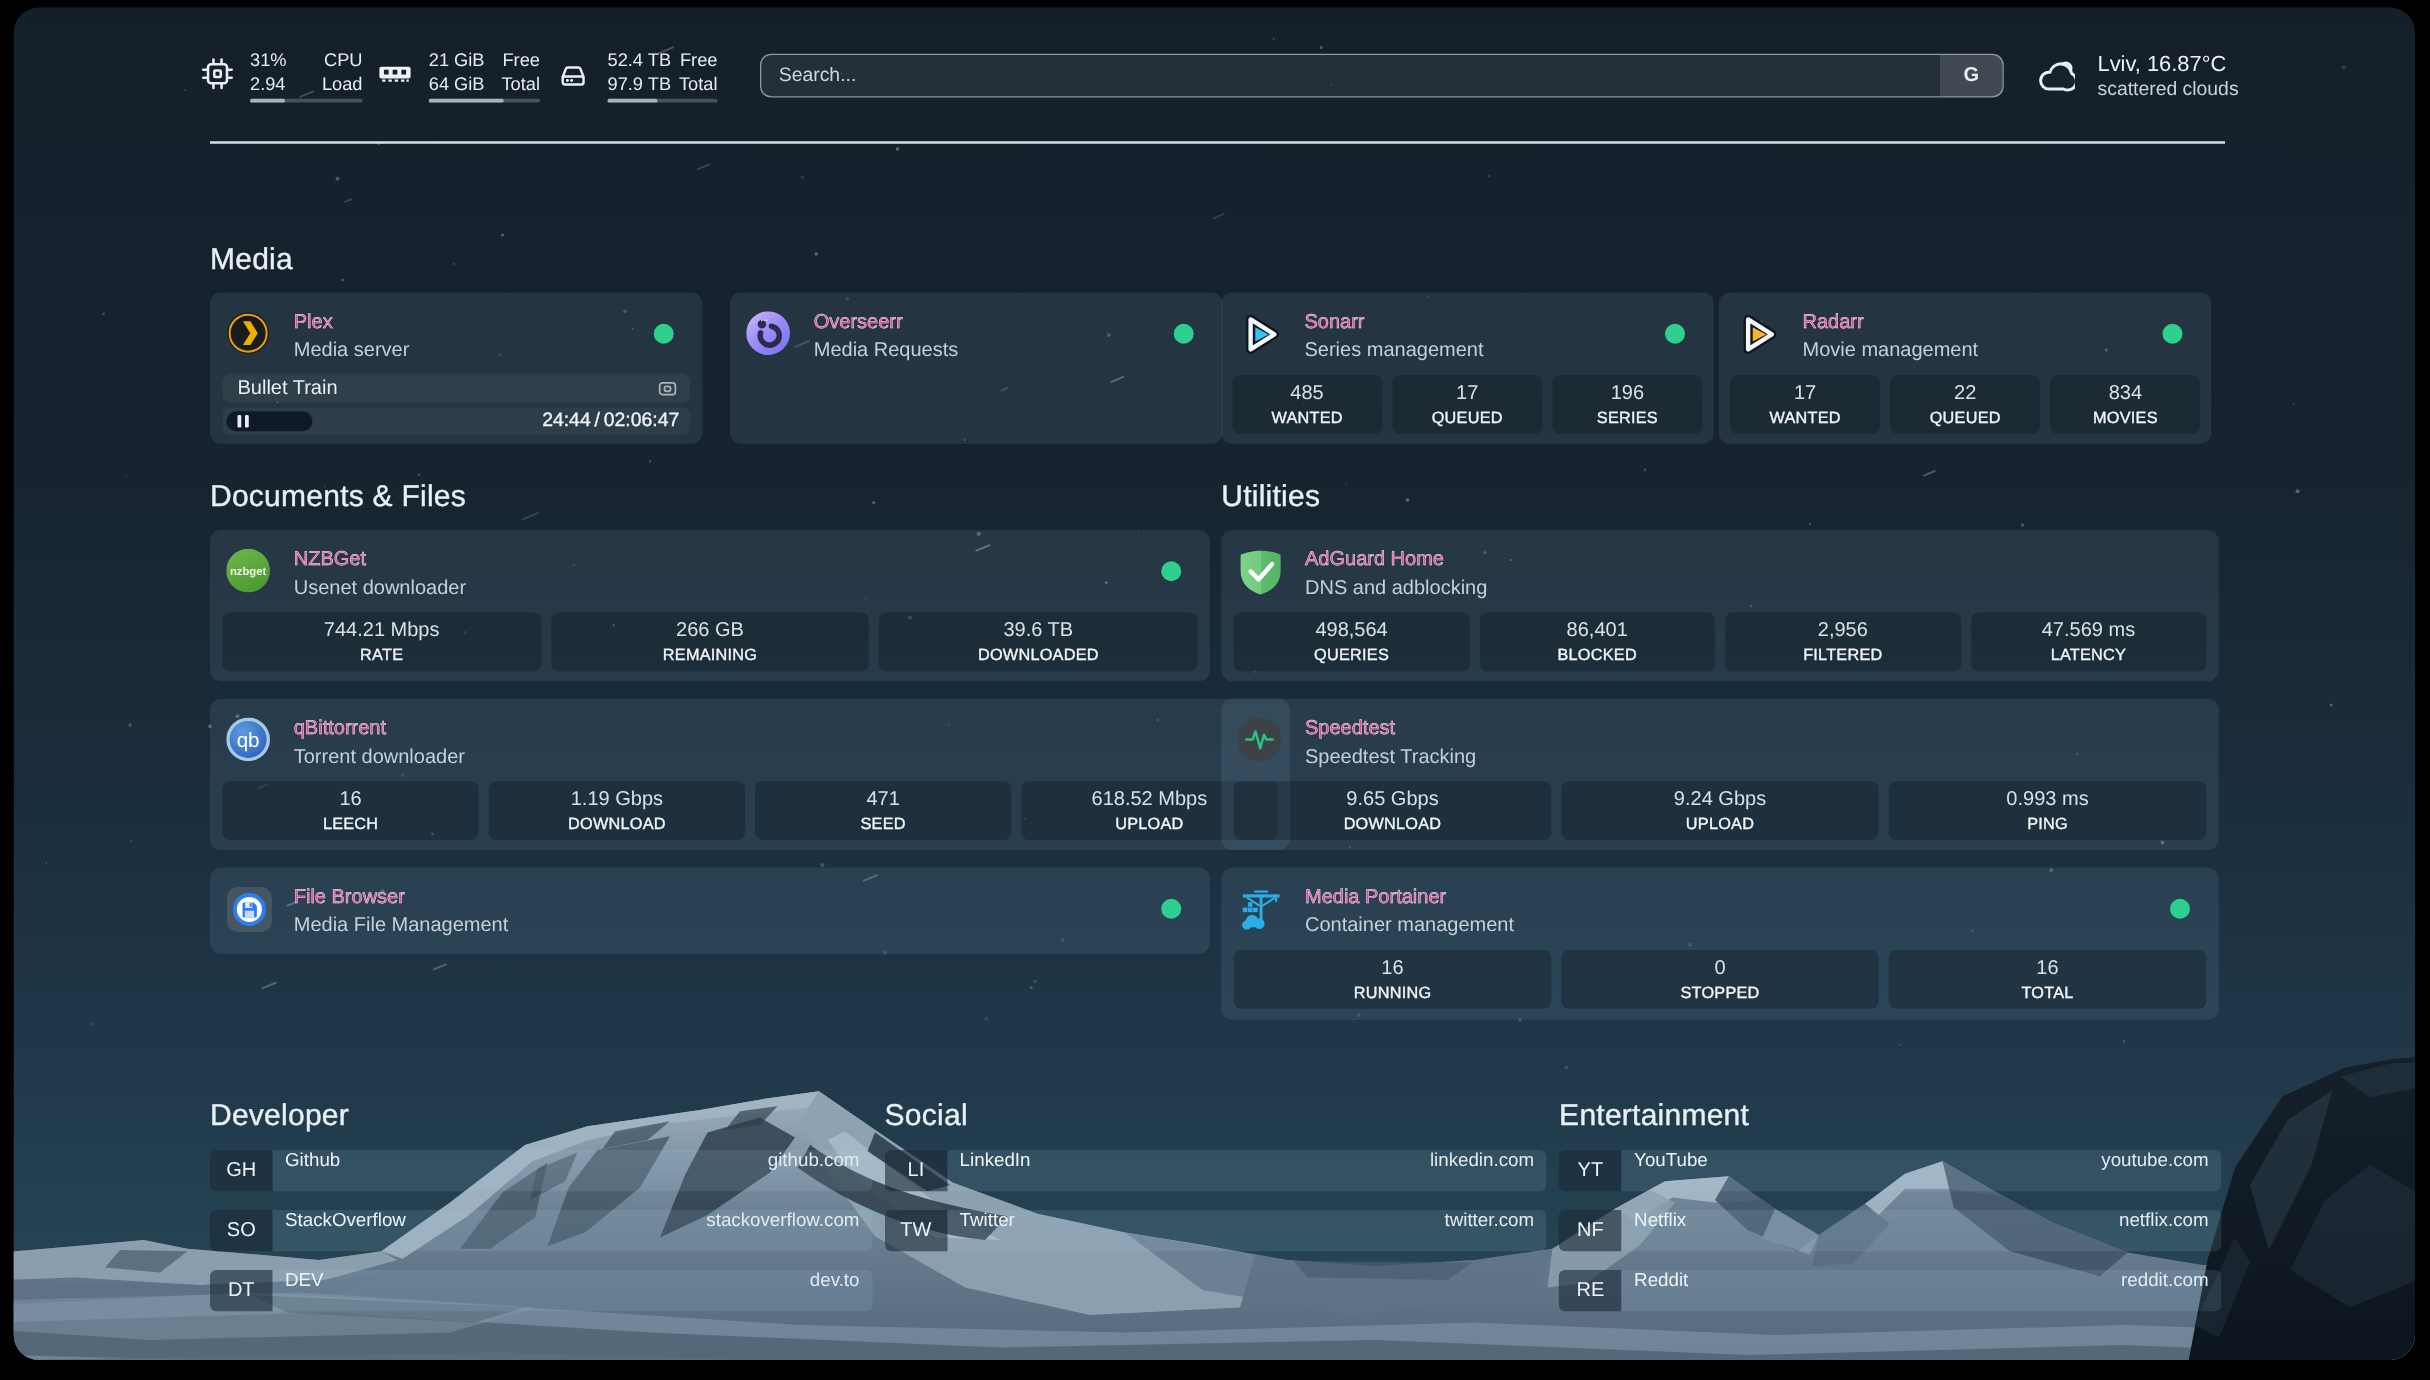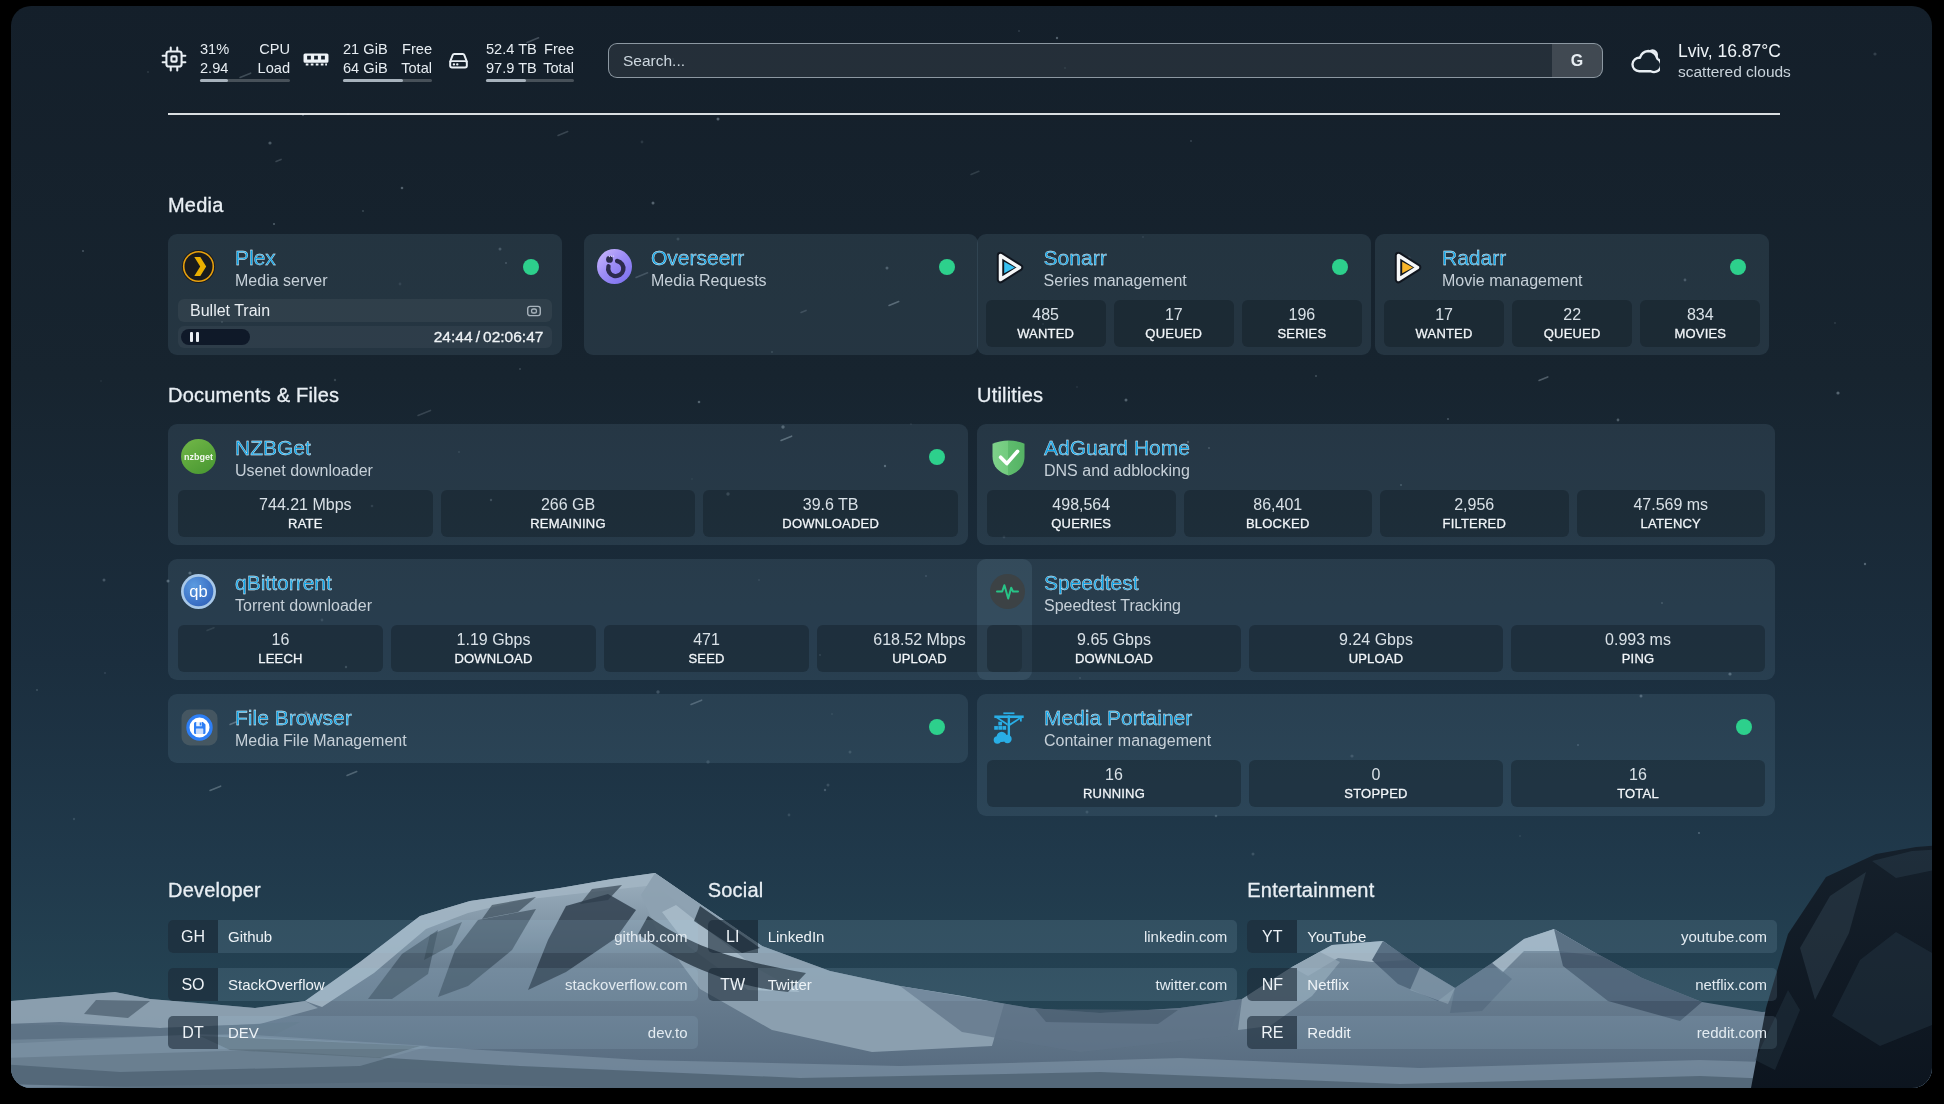--- a/index.html
+++ b/index.html
@@ -11,39 +11,39 @@
 .mrow{position:absolute;display:flex;justify-content:space-between;font-size:14.6px;color:#e7edf2;line-height:18px}
 .mbar{position:absolute;height:3.4px;border-radius:2px;background:rgba(255,255,255,0.22)}
 .mbar div{height:100%;border-radius:2px;background:#a7b2bc}
 .search{position:absolute;left:608px;top:43px;width:995px;height:35px;border:1.4px solid rgba(176,188,198,0.75);border-radius:9px;background:rgba(255,255,255,0.07);display:flex;align-items:center}
 .search span{margin-left:14px;font-size:15.5px;color:#cdd7df;flex:1}
 .gbtn{width:50px;height:32.2px;background:rgba(255,255,255,0.13);border-radius:0 7px 7px 0;display:flex;align-items:center;justify-content:center;font-size:16px;font-weight:700;color:#e8eef3}
 .wtxt{position:absolute;left:1678px;top:41px}
 .w1{font-size:17.5px;color:#edf2f6;line-height:21px}
 .w2{font-size:15.5px;color:#c9d3db;line-height:20px}
 .hr{position:absolute;left:168px;top:113px;width:1612px;height:2px;background:rgba(245,248,250,0.88)}
-.sect{position:absolute;font-size:20px;color:#e9eff4;letter-spacing:0.2px;-webkit-text-stroke:0.3px #e9eff4}
+.sect{position:absolute;font-size:24px;color:#e9eff4;letter-spacing:0.2px;-webkit-text-stroke:0.3px #e9eff4}
 .card{position:absolute;background:rgba(147,196,222,0.115);border-radius:9px}
 .cicon{position:absolute;left:13px;top:15px;width:37px;height:37px}
 .ctxt{position:absolute;left:67px;top:10.5px}
-.ctitle{font-size:21px;color:#0ea5e9;line-height:25px;-webkit-text-stroke:0.35px #f0f4f7}
+.ctitle{font-size:16px;color:#ec4899;line-height:25px;-webkit-text-stroke:0.35px #f0f4f7}
 .csub{font-size:16px;color:#c6d0d8;line-height:21px}
 .dot{position:absolute;right:31px;top:25px;width:16px;height:16px;border-radius:50%;background:#2dd08c;transform:translateX(50%)}
 .tiles{position:absolute;display:flex}
 .tile{flex:1;height:47px;background:rgba(8,18,26,0.32);border-radius:6px;text-align:center;padding-top:5px}
 .tnum{font-size:16px;color:#d9e1e7;line-height:20px}
 .tlab{font-size:13px;color:#f2f6f9;line-height:18px;letter-spacing:0.2px;-webkit-text-stroke:0.28px #f2f6f9}
 .prow{position:absolute;left:10px;right:10px;height:23px;background:rgba(255,255,255,0.05);border-radius:6px;display:flex;align-items:center}
 .ptit{flex:1;margin-left:12px;font-size:16px;color:#e9eef2}
 .pcam{margin-right:10px;height:16px}
 .pbar{position:absolute;left:10px;right:10px;height:22px;background:rgba(255,255,255,0.045);border-radius:6px}
 .pfill{position:absolute;left:3px;top:3px;width:69px;height:16px;border-radius:8px;background:rgba(13,22,38,0.92);display:flex;align-items:center;padding-left:9px;gap:3px}
 .pp{width:3px;height:10px;background:#e8edf1;border-radius:1px}
 .ptime{position:absolute;right:9px;top:1px;font-size:15.5px;color:#eef2f5;line-height:20px;-webkit-text-stroke:0.3px #eef2f5}
-.bk{position:absolute;width:529.6px;height:33px;background:rgba(170,205,228,0.13);border-radius:5px;display:flex;align-items:center}
+.bk{position:absolute;width:529.6px;height:33px;background:rgba(170,205,228,0.13);border-radius:5px;display:flex;}
 .bab{width:50px;height:33px;background:rgba(13,26,38,0.55);border-radius:5px 0 0 5px;display:flex;align-items:center;justify-content:center;font-size:16px;color:#eef3f7}
 .bnm{margin-left:10px;flex:1;font-size:15px;color:#eef3f7}
 .burl{margin-right:10px;font-size:15px;color:#e3ebf1}
 </style></head>
 <body>
 <div class="screen">
     <div class="page">
 <svg class="bg" width="1944" height="1104" viewBox="0 0 1944 1104" preserveAspectRatio="none">
 <defs>
 <linearGradient id="sky" x1="0" y1="0" x2="0" y2="1">

